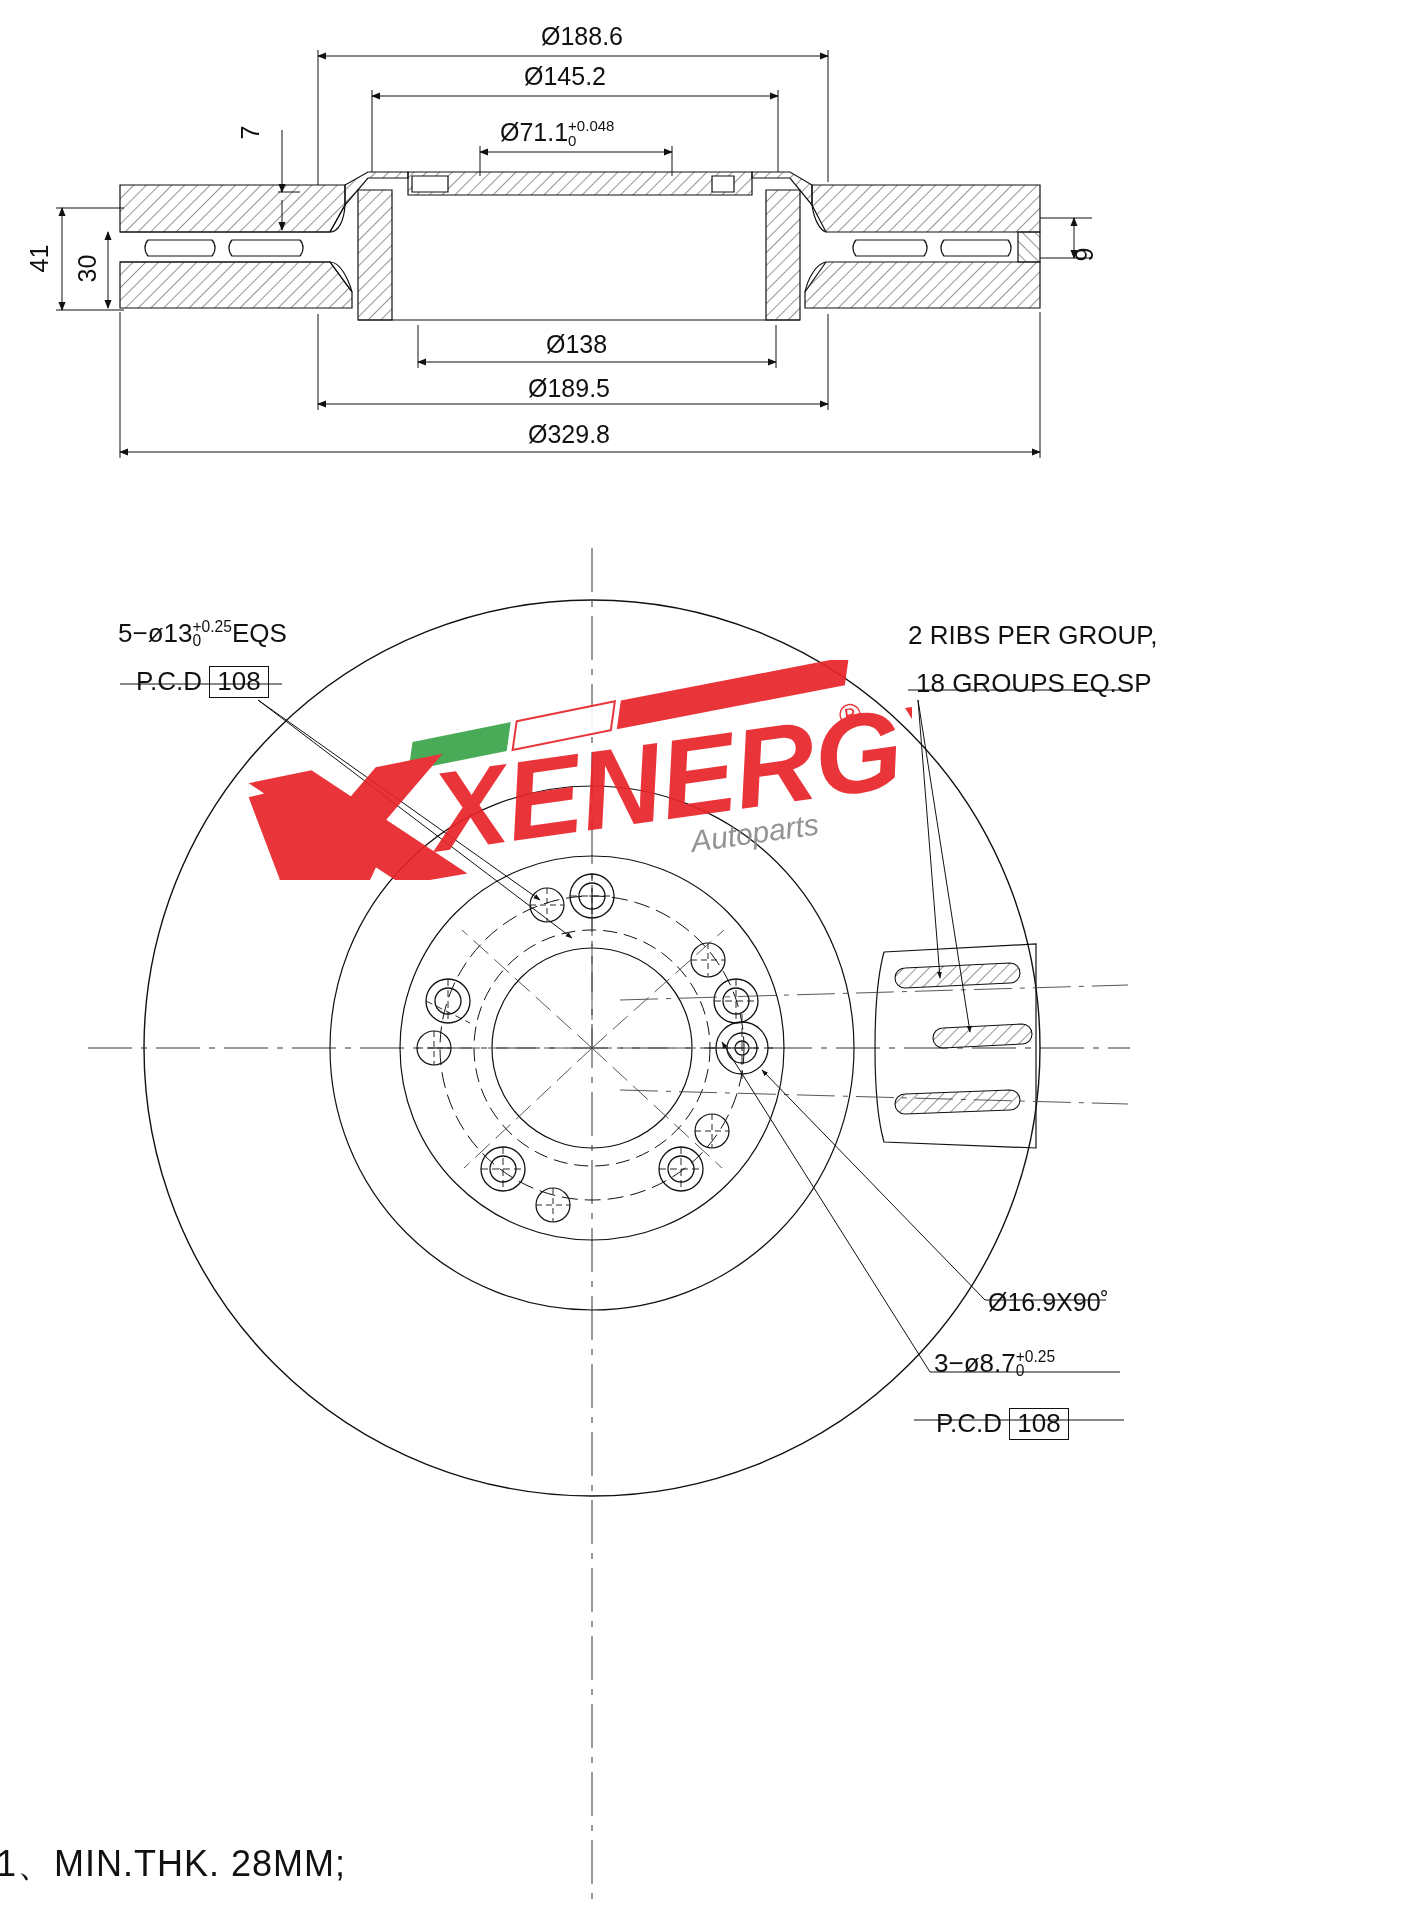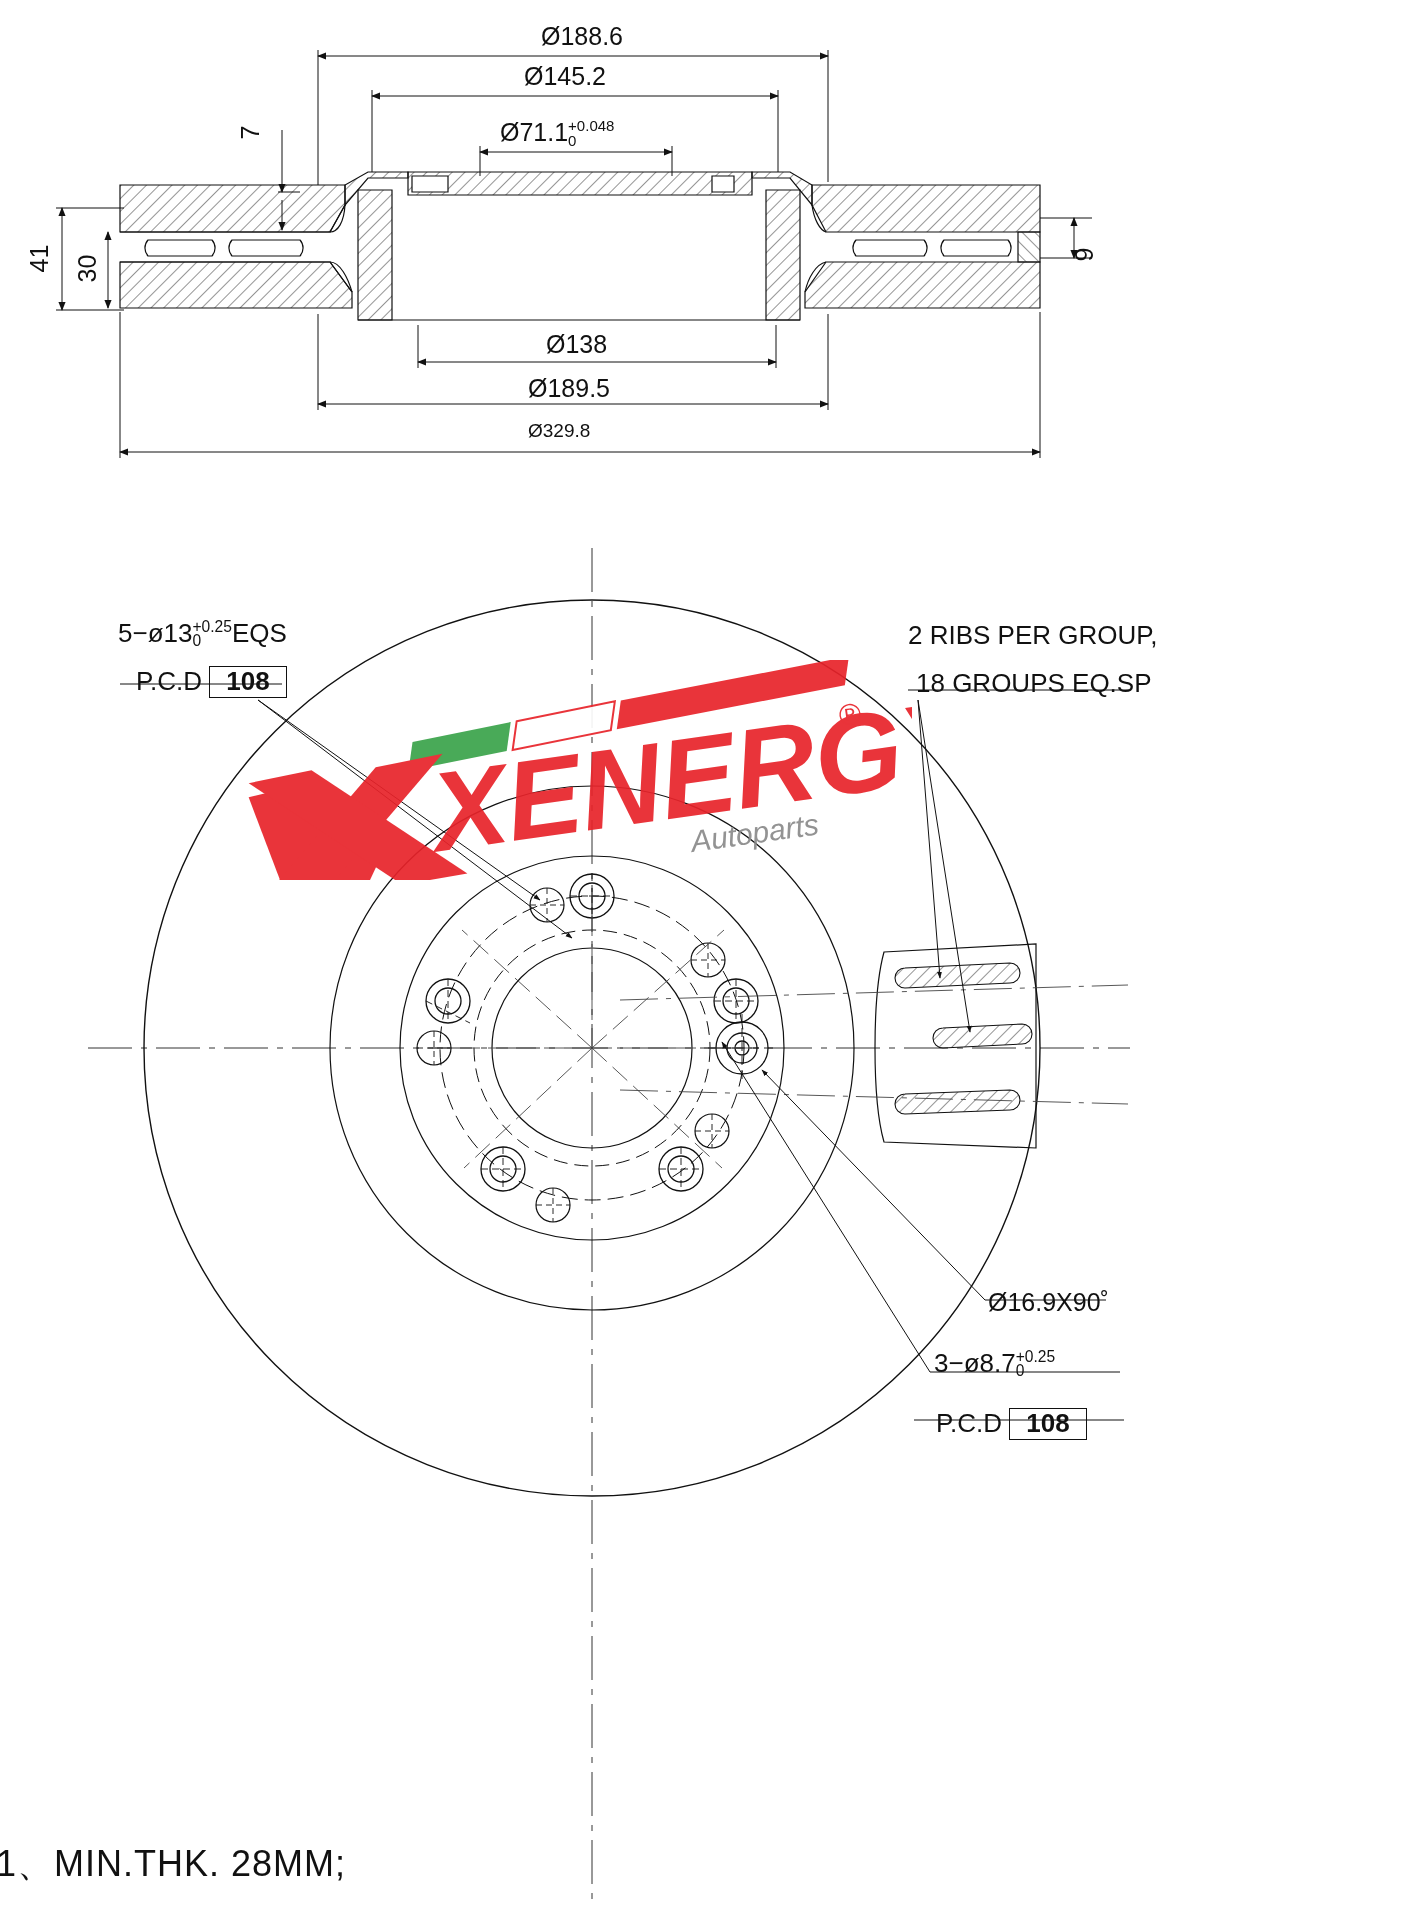--- a/index.html
+++ b/index.html
@@ -1,20 +1,20 @@
 <!DOCTYPE html>
 <html><head>
 <meta charset="utf-8">
 <style>
   html,body{margin:0;padding:0;background:#fff;}
   body{width:1404px;height:1920px;position:relative;font-family:"Liberation Sans",sans-serif;color:#1a1a1a;overflow:hidden;}
   .dwg{position:absolute;left:0;top:0;width:1404px;height:1920px;}
   .lbl{position:absolute;white-space:nowrap;font-family:"Liberation Sans",sans-serif;color:#111;}
   .supstack{display:inline-block;vertical-align:middle;font-size:0.60em;line-height:0.95;text-align:left;position:relative;top:-0.05em;}
-  .boxed{border:1.4px solid #111;padding:0 16px;display:inline-block;line-height:1.15;font-weight:bold;}
+  .boxed{border:1.4px solid #111;padding:0 7px;display:inline-block;line-height:1.15;}
   .rot{transform-origin:center center;}
   .logo{position:absolute;left:232px;top:660px;width:680px;height:220px;}
   .logo svg{display:block;}
 </style>
 </head>
 <body>
 
 <svg class="dwg" viewBox="0 0 1404 1920">
   <defs>
     <pattern id="hatch" width="9" height="9" patternUnits="userSpaceOnUse" patternTransform="rotate(45)">
@@ -278,21 +278,21 @@
   <span>Ø71.1</span><span class="supstack"><span style="display:block">+0.048</span><span style="display:block">0</span></span>
 </div>
 
 <div class="lbl rot" style="left:244px;top:118px;font-size:25px;transform:rotate(-90deg);">7</div>
 <div class="lbl rot" style="left:26px;top:244px;font-size:25px;transform:rotate(-90deg);">41</div>
 <div class="lbl rot" style="left:74px;top:254px;font-size:25px;transform:rotate(-90deg);">30</div>
 <div class="lbl rot" style="left:1078px;top:240px;font-size:25px;transform:rotate(-90deg);">9</div>
 
 <div class="lbl" style="left:546px;top:330px;font-size:25px;">Ø138</div>
 <div class="lbl" style="left:528px;top:374px;font-size:25px;">Ø189.5</div>
-<div class="lbl" style="left:528px;top:420px;font-size:19px;">Ø329.8</div>
+<div class="lbl" style="left:528px;top:420px;font-size:25px;">Ø329.8</div>
 
 <div class="lbl" style="left:118px;top:618px;font-size:26px;">
   <span>5−ø13</span><span class="supstack"><span style="display:block">+0.25</span><span style="display:block">0</span></span><span>EQS</span>
 </div>
 <div class="lbl" style="left:136px;top:666px;font-size:26px;">
   <span>P.C.D</span>
   <span class="boxed">108</span>
 </div>
 
 <div class="lbl" style="left:908px;top:620px;font-size:26px;">2 RIBS PER GROUP,</div>

